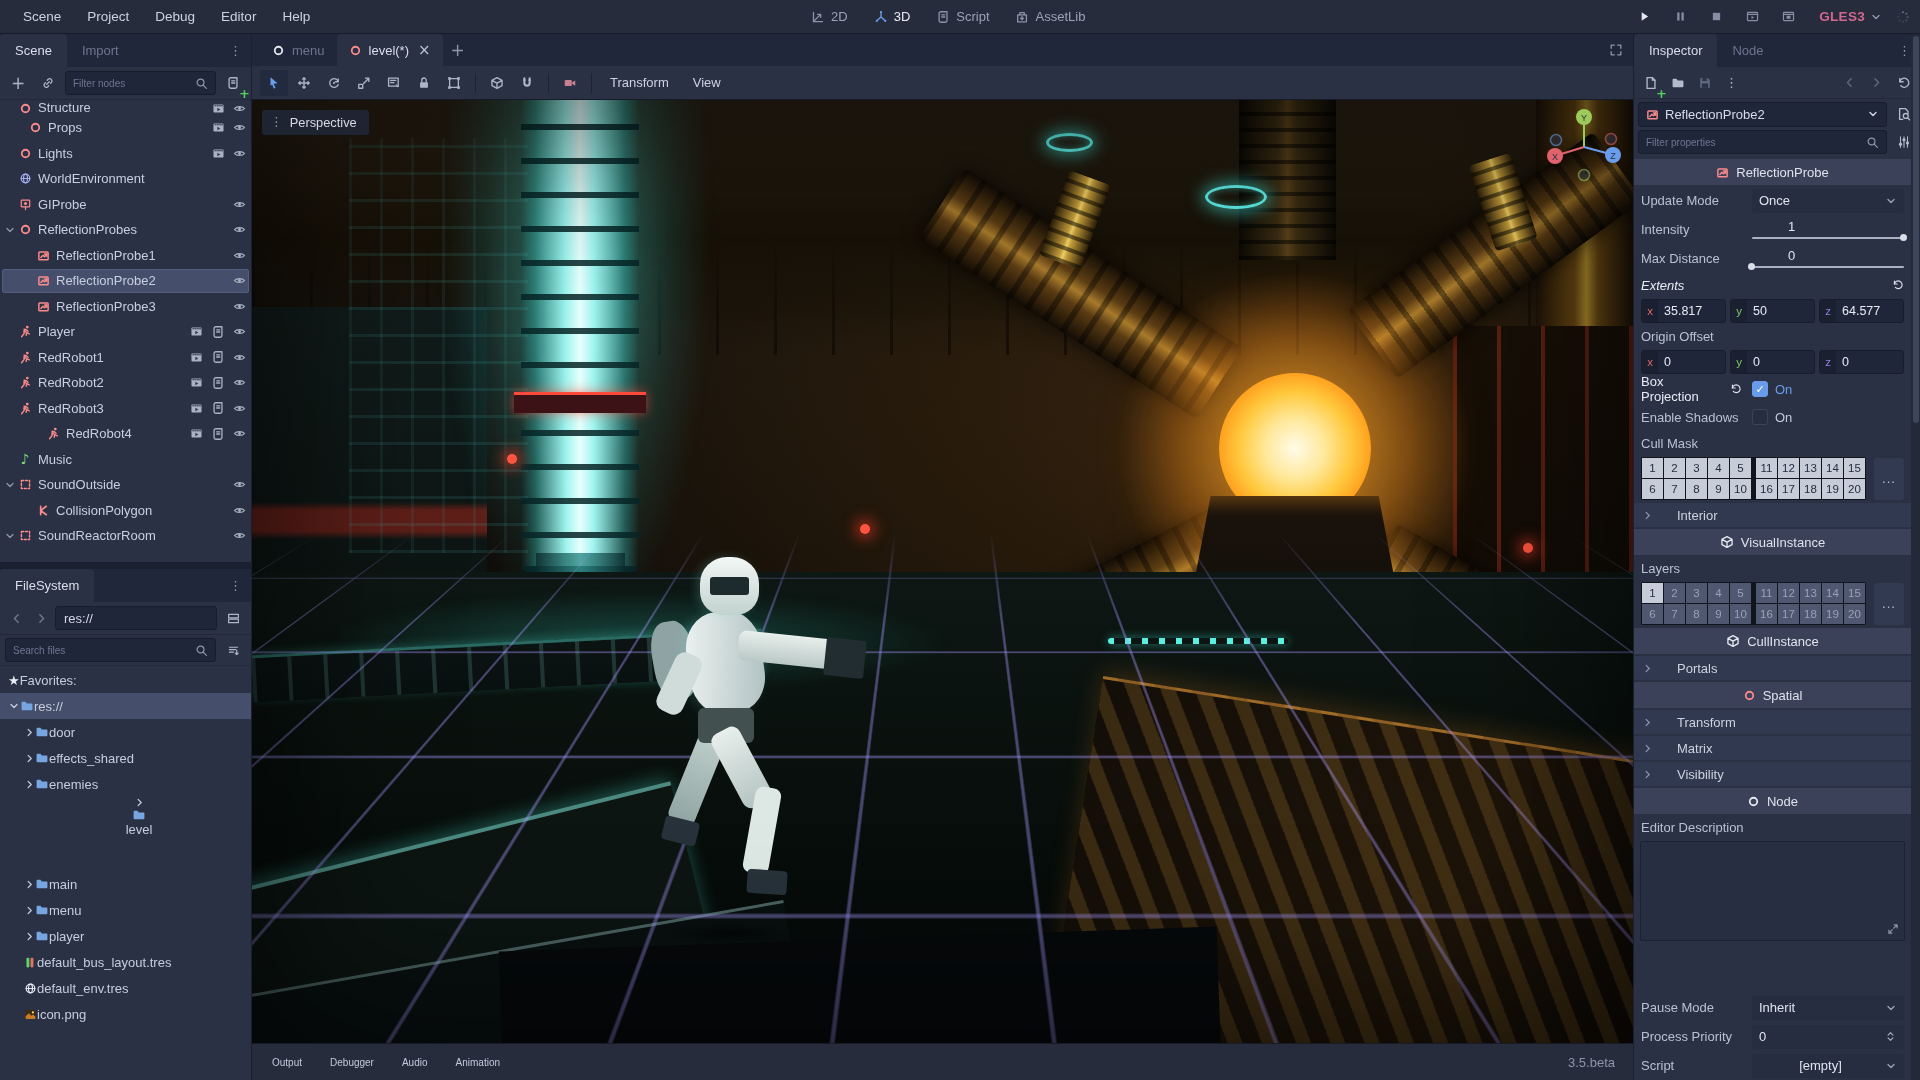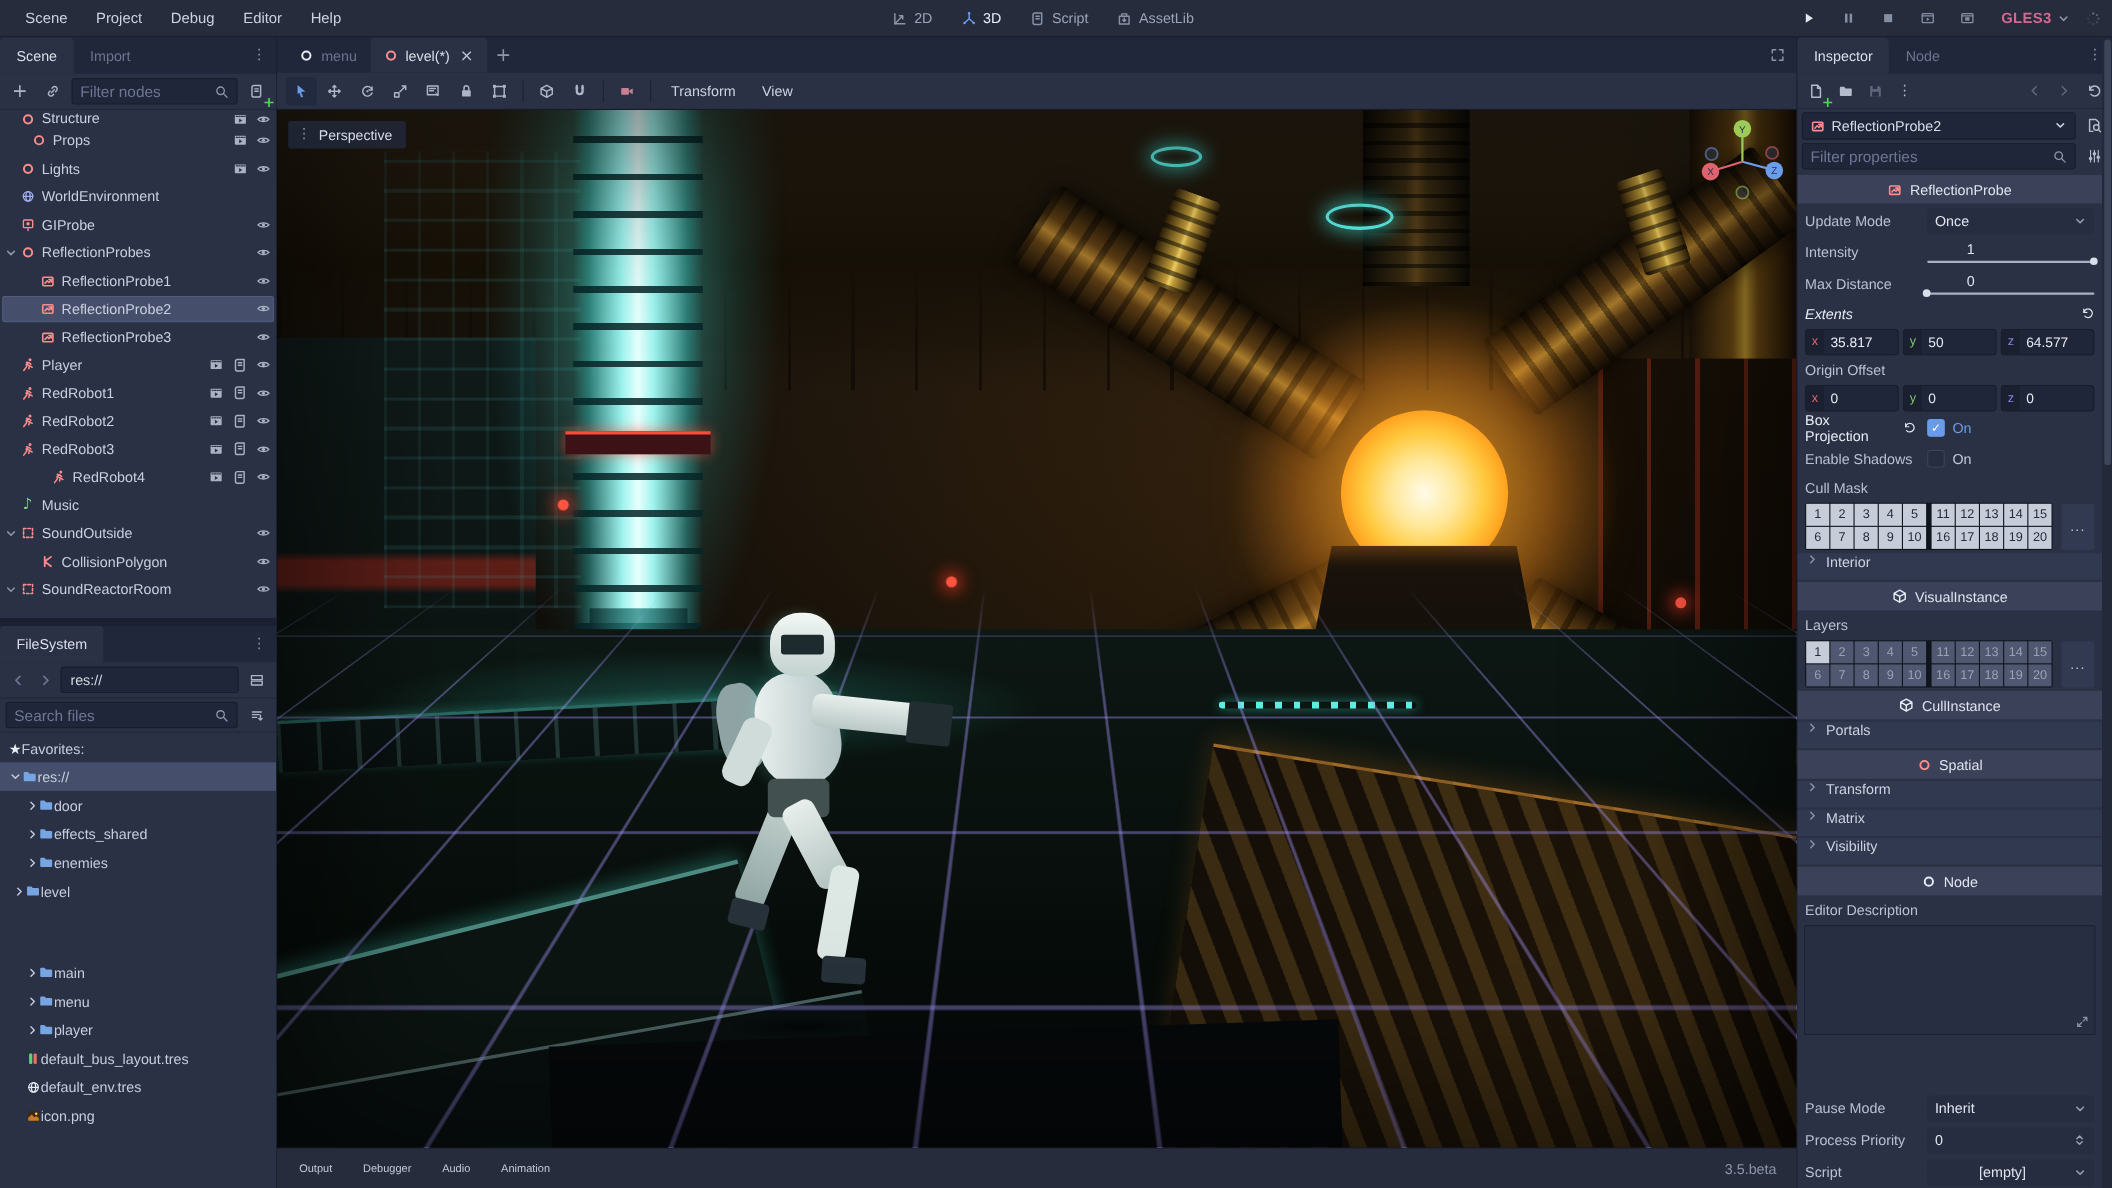--- a/index.html
+++ b/index.html
@@ -35,21 +35,21 @@
 
   
   .left-dock{position:absolute;left:0;top:34px;width:251px;height:1046px;display:flex;flex-direction:column;background:#1b2030;}
   .scene-dock{height:528px;display:flex;flex-direction:column;background:#2a3144;}
   .dock-gap{height:7px;background:#1b2030;}
   .fs-dock{flex:1;display:flex;flex-direction:column;background:#2a3144;}
   .scene-toolbar{height:33px;display:flex;align-items:center;gap:4px;padding:0 5px;background:#2a3144;border-bottom:1px solid #232939;}
   .tool-ic{width:26px;height:24px;display:flex;align-items:center;justify-content:center;color:#aeb6c6;border-radius:3px;}
   .plus-chr{font-size:17px;color:#aeb6c6;}
   .input{flex:1;height:24px;background:#20263a;border:1px solid #181d2b;border-radius:3px;display:flex;align-items:center;padding:0 7px;gap:6px;min-width:0;}
-  .input .ph{flex:1;color:#6d7692;font-size:14px;white-space:nowrap;overflow:hidden;}
+  .input .ph{flex:1;color:#6d7692;font-size:10px;white-space:nowrap;overflow:hidden;}
   .input .ic{color:#8d95ac;flex:none;}
   .iconstack{position:relative;}
   .iconstack .badge-plus{position:absolute;right:-4px;bottom:-5px;color:#54d05e;font-size:13px;font-weight:bold;}
 
   .tree{flex:1;overflow:hidden;padding-top:1px;position:relative;}
   .trow{display:flex;align-items:center;height:25.5px;padding-right:5px;position:relative;color:#c8cfdf;font-size:13px;}
   .trow.clipped{height:14px;overflow:hidden;align-items:flex-end;}
   .trow .twist{width:15px;flex:none;display:flex;justify-content:center;color:#8d95ac;position:relative;z-index:1;}
   .trow .nicon{width:16px;flex:none;display:flex;justify-content:center;margin-right:5px;position:relative;z-index:1;}
   .trow .tlabel{white-space:nowrap;overflow:hidden;position:relative;z-index:1;}
@@ -173,21 +173,21 @@
   .itb.dim{color:#5d677f;}
   .insp-body{flex:1;display:flex;flex-direction:column;overflow:hidden;position:relative;padding-right:9px;}
   .insp-scrollbar{position:absolute;right:0;top:0;bottom:0;width:9px;background:#232938;}
   .insp-scrollbar .thumb{position:absolute;top:2px;left:1.5px;width:6px;height:37%;background:#3d455b;border-radius:3px;}
   .node-row{height:30px;display:flex;align-items:center;gap:4px;padding:3px 4px;}
   .node-field{flex:1;height:25px;background:#20263a;border:1px solid #181d2b;border-radius:3px;display:flex;align-items:center;gap:6px;padding:0 7px;color:#d7dce8;}
   .node-field .nm{flex:1;white-space:nowrap;overflow:hidden;}
   .filter-row{height:29px;display:flex;align-items:center;gap:4px;padding:0 4px 3px 4px;}
   .insp-rows{flex:1;display:flex;flex-direction:column;overflow:hidden;}
   .icat{height:26px;margin:1px 0;background:#3a4158;display:flex;align-items:center;justify-content:center;gap:7px;color:#dfe3ee;font-size:13px;flex:none;}
-  .isect{height:24px;display:flex;gap:7px;padding-left:8px;background:#313950;margin:1px 0;color:#ccd2e0;flex:none;}
+  .isect{height:24px;display:flex;align-items:center;gap:24px;padding-left:8px;background:#313950;margin:1px 0;color:#ccd2e0;flex:none;}
   .isect .ic{color:#8d95ac;}
   .irow{height:29px;display:flex;align-items:center;padding:0 7px;flex:none;gap:6px;}
   .irow .lab{flex:1;color:#b9c0d2;white-space:nowrap;overflow:hidden;}
   .ifield{width:152px;flex:none;height:24px;background:#262d41;border-radius:3px;display:flex;align-items:center;padding:0 7px;gap:3px;color:#e0e4ee;}
   .ifield .val{flex:1;white-space:nowrap;}
   .ifield .ic{color:#9aa2b6;}
   .ifield.centered .val{text-align:center;}
   .sliderf{width:152px;flex:none;display:flex;flex-direction:column;justify-content:center;height:26px;position:relative;}
   .sliderf .num{padding-left:36px;color:#e0e4ee;line-height:1.1;}
   .sliderf .track{height:2px;background:#aab1c2;border-radius:1px;margin-top:2px;position:relative;}
@@ -877,21 +877,21 @@
                 <path d="M6 3.5 L10.5 8 L6 12.5" stroke-width="1.8"></path>
               </svg>
             </span>
             <span class="nicon c-folder">
               <svg width="14" height="14" viewBox="0 0 16 16" fill="none" stroke="currentColor" stroke-width="1.5" stroke-linecap="round" stroke-linejoin="round">
                 <path d="M1.8 4.2 a1 1 0 0 1 1 -1 H6.2 L7.8 5 H13.2 a1 1 0 0 1 1 1 V11.8 a1 1 0 0 1 -1 1 H2.8 a1 1 0 0 1 -1 -1 Z" fill="currentColor" stroke="none"></path>
               </svg>
             </span>
             <span class="tlabel">enemies</span>
           </div>
-          <div class="frow" style="padding-left: 12px;">
+          <div class="frow" style="padding-left: 32px; flex-direction: column;">
             <span class="twist">
               <svg width="11" height="11" viewBox="0 0 16 16" fill="none" stroke="currentColor" stroke-width="1.5" stroke-linecap="round" stroke-linejoin="round">
                 <path d="M6 3.5 L10.5 8 L6 12.5" stroke-width="1.8"></path>
               </svg>
             </span>
             <span class="nicon c-folder">
               <svg width="14" height="14" viewBox="0 0 16 16" fill="none" stroke="currentColor" stroke-width="1.5" stroke-linecap="round" stroke-linejoin="round">
                 <path d="M1.8 4.2 a1 1 0 0 1 1 -1 H6.2 L7.8 5 H13.2 a1 1 0 0 1 1 1 V11.8 a1 1 0 0 1 -1 1 H2.8 a1 1 0 0 1 -1 -1 Z" fill="currentColor" stroke="none"></path>
               </svg>
             </span>

